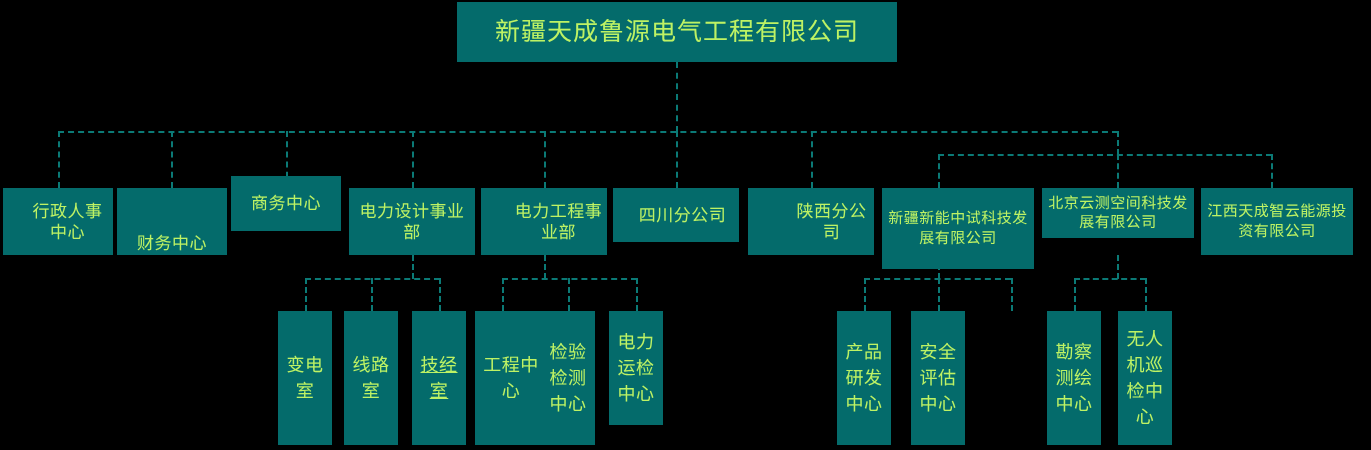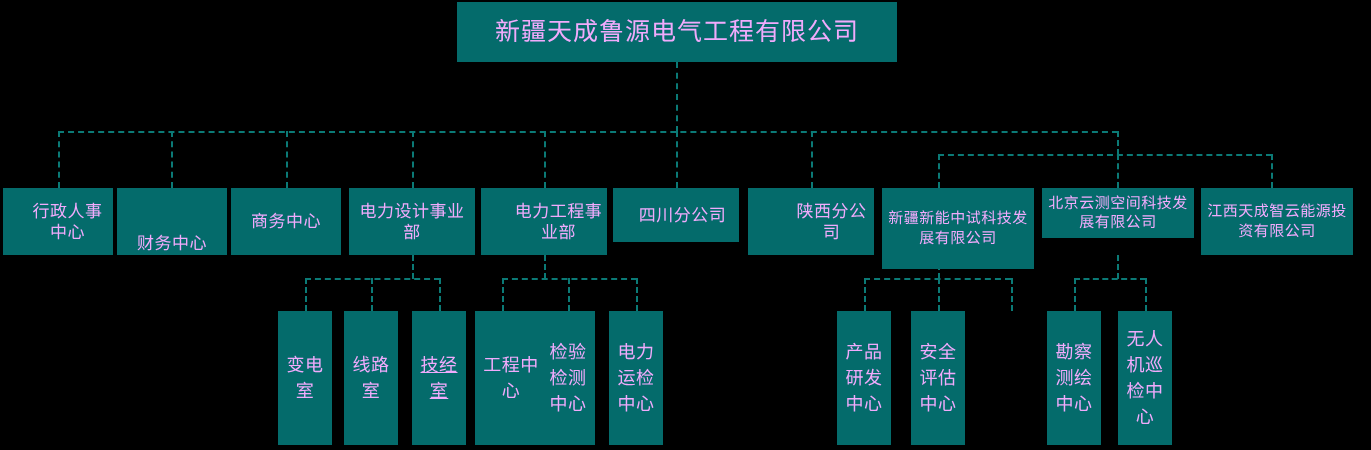--- a/index.html
+++ b/index.html
@@ -14,21 +14,21 @@
   #chart-root {
     position: relative;
     width: 1371px;
     height: 450px;
     background: #000000;
     overflow: hidden;
   }
   .node {
     position: absolute;
     background: #046b6b;
-    color: #f0abfc;
+    color: #bef264;
     box-sizing: border-box;
     display: flex;
     align-items: center;
     justify-content: center;
     text-align: center;
     line-height: 1.18;
     letter-spacing: 0.5px;
     z-index: 3;
     padding: 2px 3px;
     overflow: hidden;
@@ -117,21 +117,21 @@
   </div>
 
   <div class="node level2" style="left:3px; top:188px; width:110px; height:67px;padding-left:22px;">
     <span class="node-label">行政人事中心</span>
   </div>
 
   <div class="node level2" style="left:117px; top:188px; width:110px; height:67px;align-items:flex-end;">
     <span class="node-label">财务中心</span>
   </div>
 
-  <div class="node level2" style="left:231px; top:188px; width:110px; height:67px;">
+  <div class="node level2" style="left:231px; top:176px; width:110px; height:55px;">
     <span class="node-label">商务中心</span>
   </div>
 
   <div class="node level2" style="left:349px; top:188px; width:126px; height:67px;">
     <span class="node-label">电力设计事业部</span>
   </div>
 
   <div class="node level2" style="left:481px; top:188px; width:126px; height:67px;padding-left:32px;">
     <span class="node-label">电力工程事业部</span>
   </div>
@@ -169,21 +169,21 @@
   </div>
 
   <div class="node leaf" style="left:475px; top:311px; width:72px; height:134px;">
     <span class="node-label">工程中心</span>
   </div>
 
   <div class="node leaf" style="left:541px; top:311px; width:54px; height:134px;">
     <span class="node-label">检验检测中心</span>
   </div>
 
-  <div class="node leaf" style="left:609px; top:311px; width:54px; height:134px;align-items:center;">
+  <div class="node leaf" style="left:609px; top:311px; width:54px; height:114px;align-items:center;">
     <span class="node-label">电力运检中心</span>
   </div>
 
   <div class="node leaf" style="left:837px; top:311px; width:54px; height:134px;">
     <span class="node-label">产品研发中心</span>
   </div>
 
   <div class="node leaf" style="left:911px; top:311px; width:54px; height:134px;">
     <span class="node-label">安全评估中心</span>
   </div>

